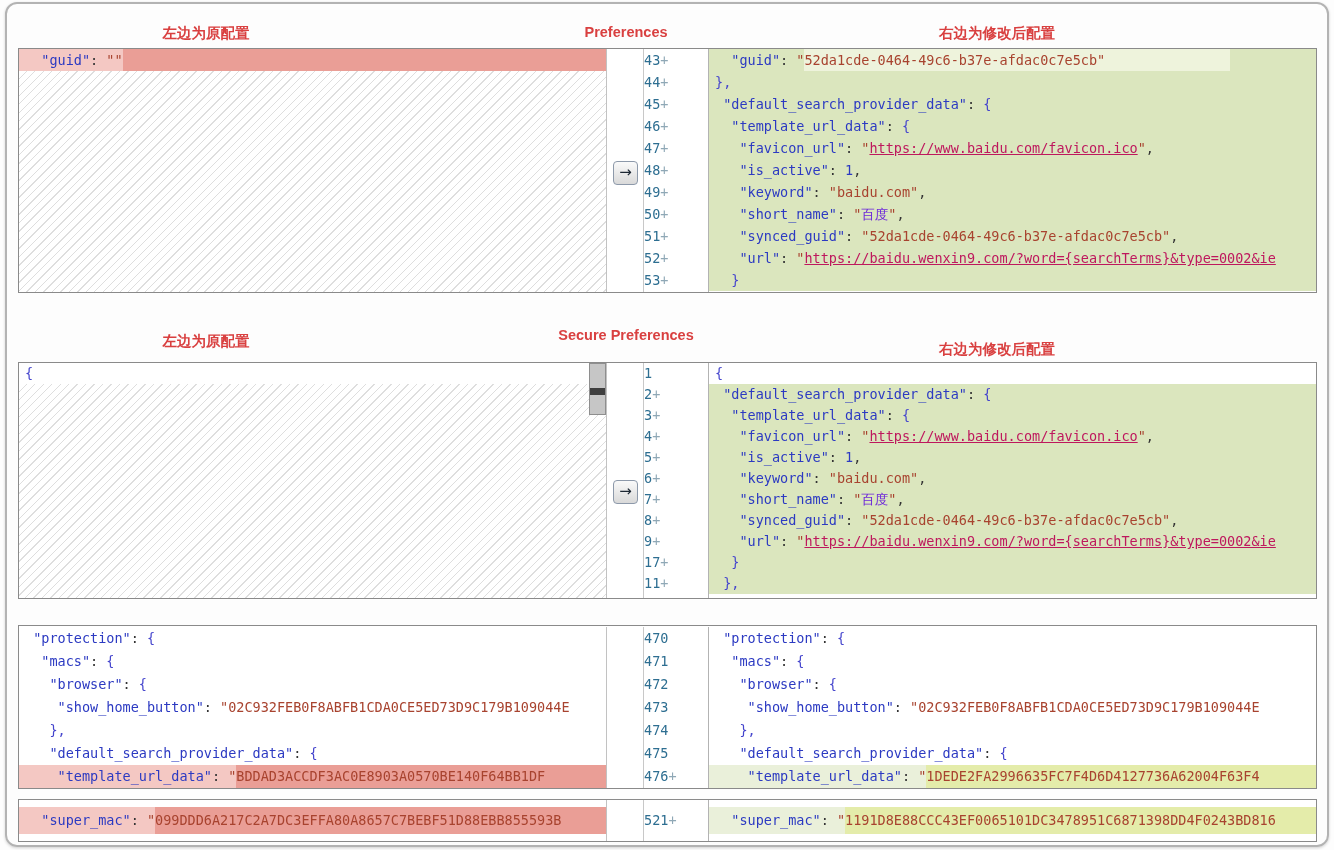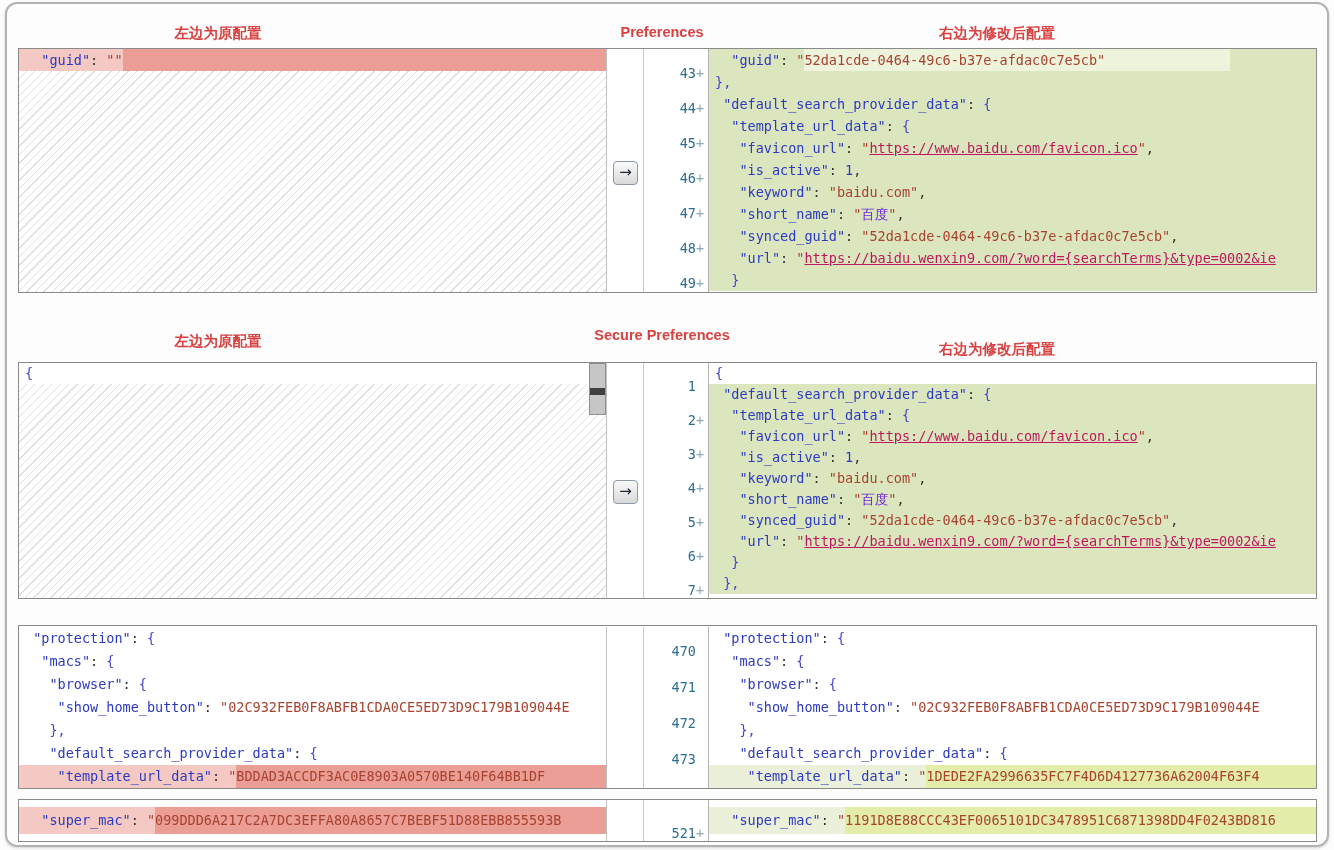--- a/index.html
+++ b/index.html
@@ -11,22 +11,22 @@
   .hdr span{position:absolute;transform:translateX(-50%);color:#d94040;font-weight:bold;
     font-size:14.5px;white-space:nowrap;}
   .diffbox{position:relative;border:1px solid #8a8a8a;background:#fff;display:flex;
     flex-direction:row;overflow:hidden;box-sizing:border-box;}
   .pane{overflow:hidden;display:flex;flex-direction:column;background:#fff;box-sizing:border-box;}
   .pane.leftp{width:588px;border-right:1px solid #c2c2c2;position:relative;}
   .pane.rightp{flex:1;}
   .gutter{width:36px;border-right:1px solid #c8c8c8;position:relative;background:#fff;}
   .numcol{width:64px;border-right:1px solid #b3b3b3;background:#fff;display:flex;
     flex-direction:column;font-family:"DejaVu Sans Mono",monospace;font-size:13.5px;}
-  .num{height:var(--lh);line-height:var(--lh);display:flex;justify-content:flex-end;
-    align-items:center;margin-top:13px;}
+  .num{height:var(--lh);line-height:var(--lh);display:flex;
+    align-items:center;}
   .ln{color:#2d6e91;}
   .pl{display:inline-block;width:12px;color:#8fa8b6;text-align:left;}
   .cl{height:var(--lh);line-height:var(--lh);display:flex;align-items:center;flex:none;
     font-family:"DejaVu Sans Mono",monospace;font-size:13.5px;white-space:pre;
     padding-left:6px;overflow:hidden;}
   .bg-add{background:#dbe6be;}
   .bg-addl{background:#eaf0da;}
   .bg-del{background:#f4c8c3;}
   .mk-del{background:#ea9e96;}
   .mk-ins{background:#eef3dc;padding-right:125px;}
@@ -46,21 +46,21 @@
     font-size:15px;line-height:20px;text-align:center;cursor:pointer;
     font-family:"DejaVu Sans",sans-serif;}
   .s1 .arrowbtn{top:112px;}
   .s2 .arrowbtn{top:117px;}
   .s1{--lh:22px;top:16px;}  .s1 .hdr{height:32px;} .s1 .hdr span{top:8px;} .s1 .diffbox{height:245px;}
   .s2{--lh:21px;top:320px;} .s2 .hdr{height:42px;} .s2 .diffbox{height:237px;}
   .s2 .hdr .hl{top:12px;} .s2 .hdr .hc{top:7px;} .s2 .hdr .hr{top:20px;}
   .s3{--lh:23px;top:625px;} .s3 .diffbox{height:164px;padding-top:1px;}
   .s4{--lh:27px;top:799px;} .s4 .diffbox{height:43px;} .s4 .pane{padding-top:7px;}
   .s4 .numcol{padding-top:7px;}
-  .hl{left:200px;} .hc{left:644px;} .hr{left:947px;margin-left:32px;}
+  .hl{left:188px;} .hc{left:608px;} .hr{left:947px;margin-left:32px;}
   .scrollbar{position:absolute;top:0;right:0;width:17px;height:52px;background:#c6c6c6;
     border:1px solid #8e8e8e;box-sizing:border-box;z-index:3;}
   .scrollgrip{position:absolute;left:0;right:0;top:24px;height:7px;background:#3f3f3f;}
 </style>
 </head>
 <body>
 
 <div class="frame"></div>
 
 <div class="section s1">

